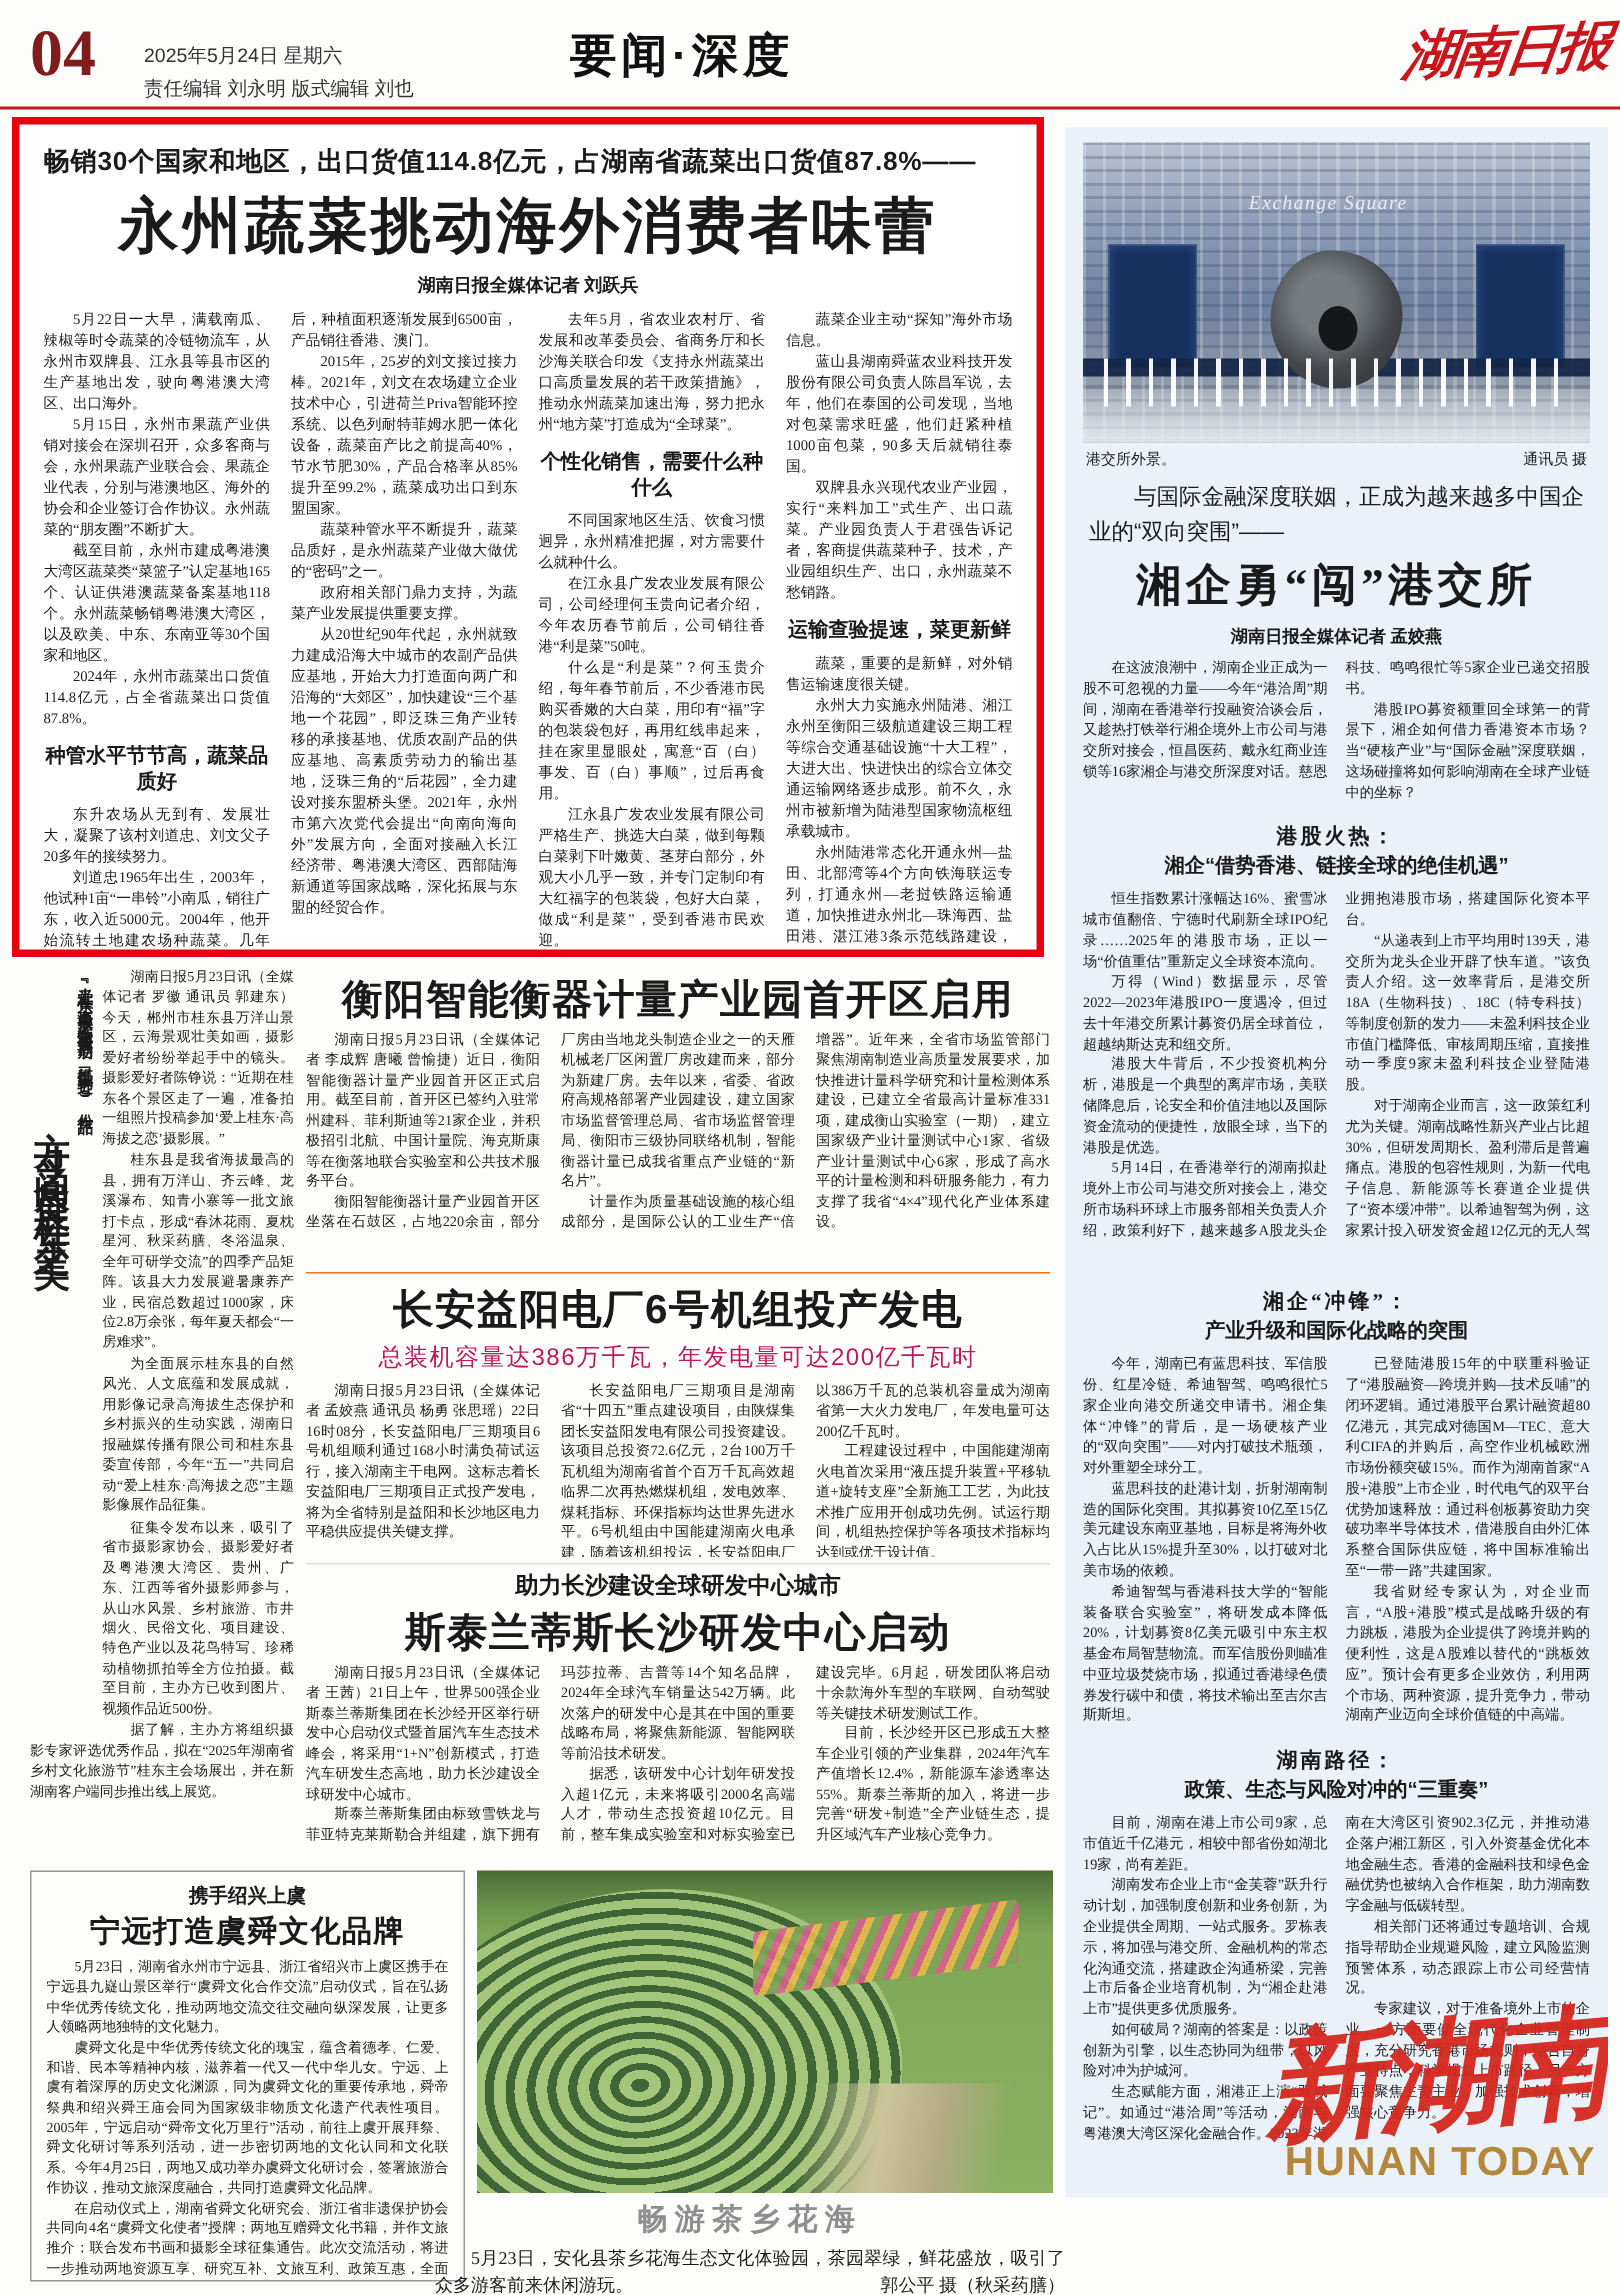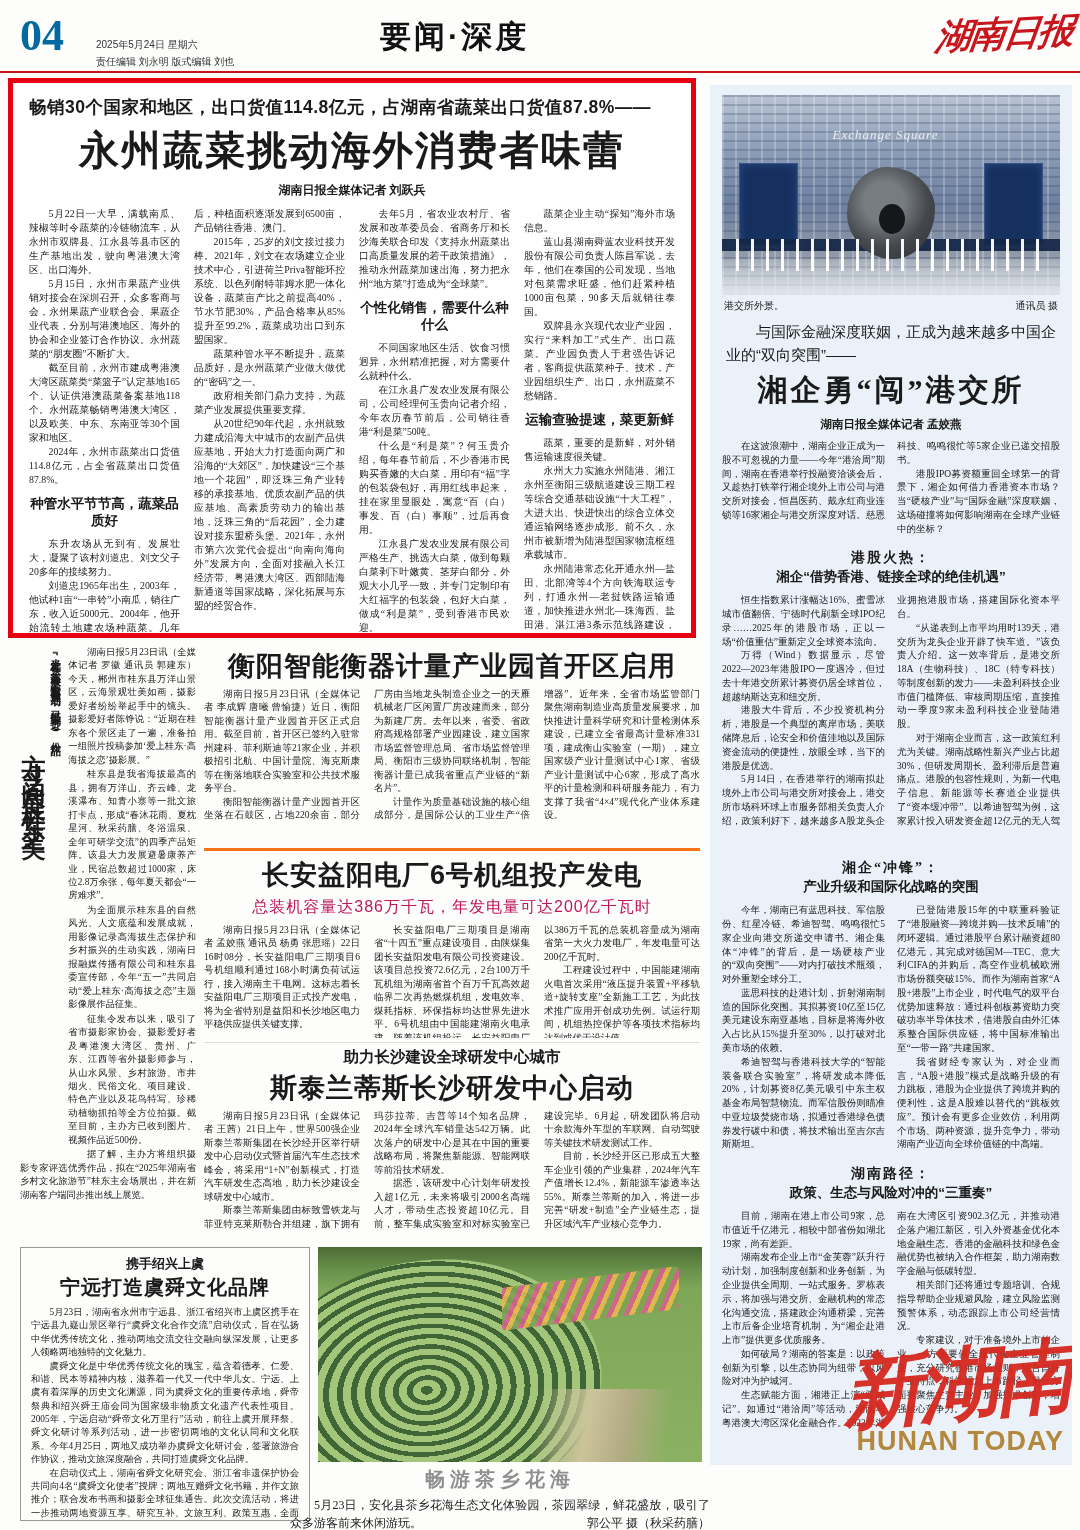--- a/index.html
+++ b/index.html
@@ -1,22 +1,22 @@
 <!DOCTYPE html>
 <html><head>
 <meta charset="utf-8">
 <style>
   html,body{margin:0;padding:0;}
   body{width:1080px;height:1530px;position:relative;background:#fdfdfc;overflow:hidden;
        font-family:"Liberation Serif","DejaVu Serif",serif;color:#1a1a1a;}
   .abs{position:absolute;box-sizing:border-box;}
 
   
-  .pagenum{left:20px;top:14px;font-family:"Liberation Serif",serif;font-size:44px;font-weight:700;color:#0369a1;line-height:1;}
-  .dateblock{left:96px;top:36px;font-size:10px;line-height:1.7;color:#333;font-family:"Liberation Sans",sans-serif;}
+  .pagenum{left:20px;top:14px;font-family:"Liberation Serif",serif;font-size:44px;font-weight:700;color:#7f1d1d;line-height:1;}
+  .dateblock{left:96px;top:26px;font-size:13px;line-height:1.7;color:#333;font-family:"Liberation Sans",sans-serif;}
   .sectiontitle{left:380px;top:16px;width:320px;font-family:"Liberation Sans",sans-serif;
        font-size:31px;font-weight:900;letter-spacing:3px;color:#111;}
   .masthead{right:8px;top:10px;font-family:"Liberation Serif",serif;font-style:italic;font-weight:900;
        font-size:36px;color:#c8161d;transform:skewX(-10deg) rotate(-3deg);letter-spacing:-2px;}
   .headrule{left:0;top:71px;width:1080px;height:2px;background:#c8161d;}
 
   
   .mainbox{left:8px;top:78px;width:688px;height:560px;border:5px solid #e60012;background:#fff;padding:8px 16px 6px;overflow:hidden;}
   .mainkicker{font-family:"Liberation Sans",sans-serif;font-size:17.5px;font-weight:700;margin:4px 0 2px;letter-spacing:.5px;}
   .maintitle{font-family:"Liberation Sans",sans-serif;font-size:40px;font-weight:900;text-align:center;letter-spacing:2px;margin:4px 0 2px;}
@@ -31,21 +31,21 @@
   .vwrap{float:left;height:505px;display:flex;margin-right:5px;}
   .vtitle{writing-mode:vertical-rl;font-family:"Liberation Sans",sans-serif;font-size:24px;font-weight:900;
        letter-spacing:9px;padding-top:88px;line-height:1.15;}
   .vkicker{writing-mode:vertical-rl;font-size:10.5px;font-weight:700;letter-spacing:2px;line-height:1.5;padding-top:2px;}
   .leftbody{font-size:9.3px;line-height:1.45;text-align:justify;}
   .leftbody .bp{margin-bottom:1px;}
 
   
   .mid{left:204px;width:496px;overflow:hidden;}
   .midA{top:646px;height:198px;}
-  .midB{top:848px;height:190px;border-top:3px solid #f97316;padding-top:4px;}
+  .midB{top:848px;height:190px;border-top:1px solid #f97316;padding-top:4px;}
   .midC{top:1042px;height:202px;border-top:1px solid #ddd;padding-top:2px;}
   .midtitle{font-family:"Liberation Sans",sans-serif;text-align:center;font-weight:900;font-size:27px;margin:2px 0 4px;letter-spacing:1px;}
   .midsub{text-align:center;font-family:"Liberation Sans",sans-serif;font-size:16px;color:#be185d;margin:0 0 6px;letter-spacing:1px;}
   .midkick{text-align:center;font-family:"Liberation Sans",sans-serif;font-size:15.5px;font-weight:700;margin:2px 0 0;}
   .midcols{column-count:3;column-gap:14px;font-size:9.5px;line-height:1.42;text-align:justify;overflow:hidden;}
   .midA .midcols{height:150px;} .midB .midcols{height:128px;} .midC .midcols{height:140px;}
 
   
   .nybox{left:20px;top:1247px;width:290px;height:274px;border:1px solid #999;padding:5px 10px;overflow:hidden;}
   .nykick{text-align:center;font-family:"Liberation Sans",sans-serif;font-size:13px;font-weight:700;margin:2px 0 0;}

